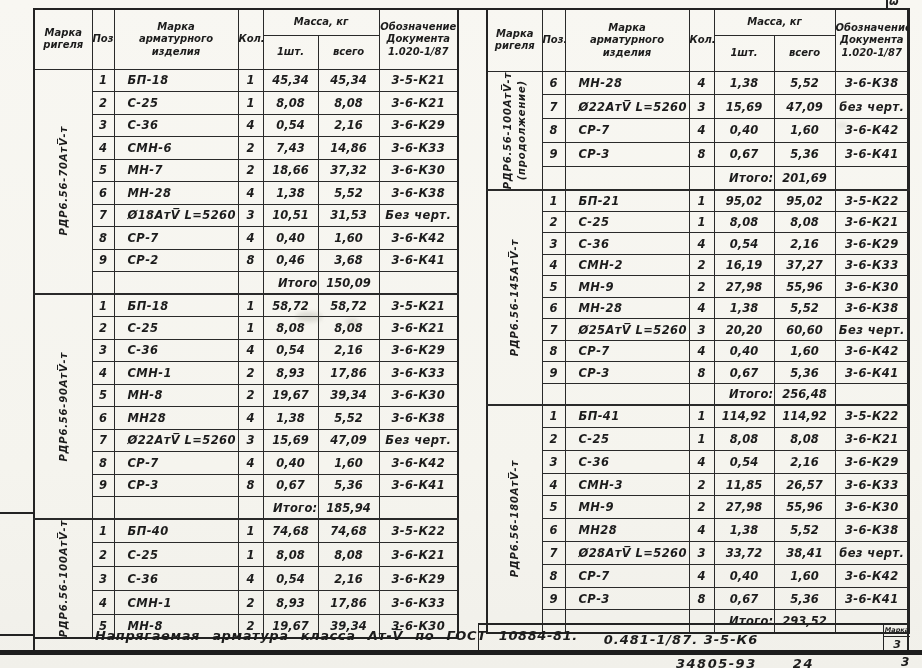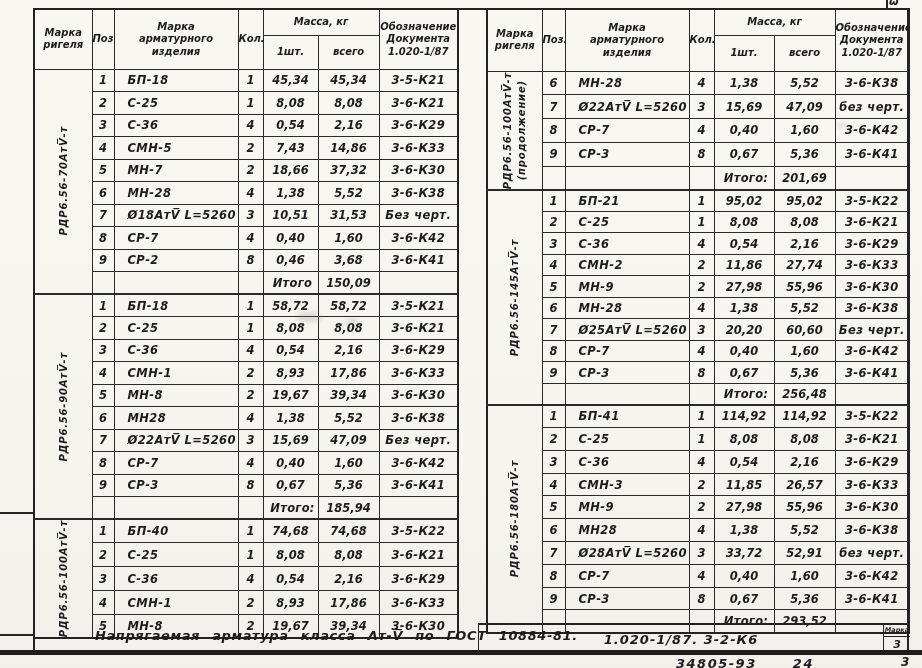--- a/index.html
+++ b/index.html
@@ -17,21 +17,21 @@
   th, td { border:1.5px solid #2a2a2a; padding:0; font-weight:600; font-style:italic; overflow:hidden; }
   th { font-size:10px; line-height:1.25; white-space:pre-line; text-align:center; vertical-align:middle; }
   td { font-size:11.5px; vertical-align:middle; }
   td.gt { border-top-width:2.5px; }
   .c-pos  { text-align:center; }
   .c-mark { text-align:left; padding-left:13px; letter-spacing:.4px; }
   .c-qty  { text-align:center; }
   .c-one  { text-align:center; }
   .c-tot  { text-align:center; }
   .c-doc  { text-align:center; letter-spacing:.4px; }
-  .itogo  { text-align:center; padding-left:4px; letter-spacing:.3px; }
+  .itogo  { text-align:right; padding-left:4px; letter-spacing:.3px; }
   .glabel { vertical-align:middle; }
   .vlabel {
     writing-mode:vertical-rl; transform:rotate(180deg);
     margin:0 auto; font-size:10px; letter-spacing:.8px; line-height:1.35;
     white-space:pre-line; text-align:center; font-weight:600;
   }
   .note {
     position:absolute; left:95px; top:628px; font-size:13px; font-weight:600;
     letter-spacing:.6px; word-spacing:7px;
   }
@@ -123,21 +123,21 @@
         <tr style="height: 22.5px;">
           <td class="c-pos">3</td>
           <td class="c-mark">С-36</td>
           <td class="c-qty">4</td>
           <td class="c-one">0,54</td>
           <td class="c-tot">2,16</td>
           <td class="c-doc">3-6-К29</td>
         </tr>
         <tr style="height: 22.5px;">
           <td class="c-pos">4</td>
-          <td class="c-mark">СМН-5</td>
+          <td class="c-mark">СМН-6</td>
           <td class="c-qty">2</td>
           <td class="c-one">7,43</td>
           <td class="c-tot">14,86</td>
           <td class="c-doc">3-6-К33</td>
         </tr>
         <tr style="height: 22.5px;">
           <td class="c-pos">5</td>
           <td class="c-mark">МН-7</td>
           <td class="c-qty">2</td>
           <td class="c-one">18,66</td>
@@ -410,22 +410,22 @@
           <td class="c-mark">С-36</td>
           <td class="c-qty">4</td>
           <td class="c-one">0,54</td>
           <td class="c-tot">2,16</td>
           <td class="c-doc">3-6-К29</td>
         </tr>
         <tr style="height: 21.5px;">
           <td class="c-pos">4</td>
           <td class="c-mark">СМН-2</td>
           <td class="c-qty">2</td>
-          <td class="c-one">11,86</td>
-          <td class="c-tot">27,74</td>
+          <td class="c-one">16,19</td>
+          <td class="c-tot">37,27</td>
           <td class="c-doc">3-6-К33</td>
         </tr>
         <tr style="height: 21.5px;">
           <td class="c-pos">5</td>
           <td class="c-mark">МН-9</td>
           <td class="c-qty">2</td>
           <td class="c-one">27,98</td>
           <td class="c-tot">55,96</td>
           <td class="c-doc">3-6-К30</td>
         </tr>
@@ -518,21 +518,21 @@
           <td class="c-qty">4</td>
           <td class="c-one">1,38</td>
           <td class="c-tot">5,52</td>
           <td class="c-doc">3-6-К38</td>
         </tr>
         <tr style="height: 22.8px;">
           <td class="c-pos">7</td>
           <td class="c-mark">Ø28АтV̅ L=5260</td>
           <td class="c-qty">3</td>
           <td class="c-one">33,72</td>
-          <td class="c-tot">52,91</td>
+          <td class="c-tot">38,41</td>
           <td class="c-doc">без черт.</td>
         </tr>
         <tr style="height: 22.8px;">
           <td class="c-pos">8</td>
           <td class="c-mark">СР-7</td>
           <td class="c-qty">4</td>
           <td class="c-one">0,40</td>
           <td class="c-tot">1,60</td>
           <td class="c-doc">3-6-К42</td>
         </tr>
@@ -555,21 +555,21 @@
       </tbody>
     </table>
 
   <div class="speck" style="left:296px; top:312px; width:26px; height:10px; background:rgba(125,122,110,0.22);"></div>
   <div class="speck" style="left:345px; top:318px; width:14px; height:8px; background:rgba(125,122,110,0.18);"></div>
   <div class="speck" style="left:836px; top:122px; width:12px; height:7px; background:rgba(125,122,110,0.12);"></div>
 
   <div class="note">Напрягаемая  арматура  класса  Ат-V̅  по ГОСТ 10884-81.</div>
 
   <div class="titleblock">
-    <div class="tb-doc">1.020-1/87. 3-2-К6</div>
+    <div class="tb-doc">0.481-1/87. 3-5-К6</div>
     <div class="tb-list">
       <div class="tb-list-label">Марка</div>
       <div class="tb-list-num">3</div>
     </div>
   </div>
 
   <div class="bottom-band"></div>
   <div class="footer-code">34805-93      24</div>
   <div class="footer-sheet">3</div>
 

